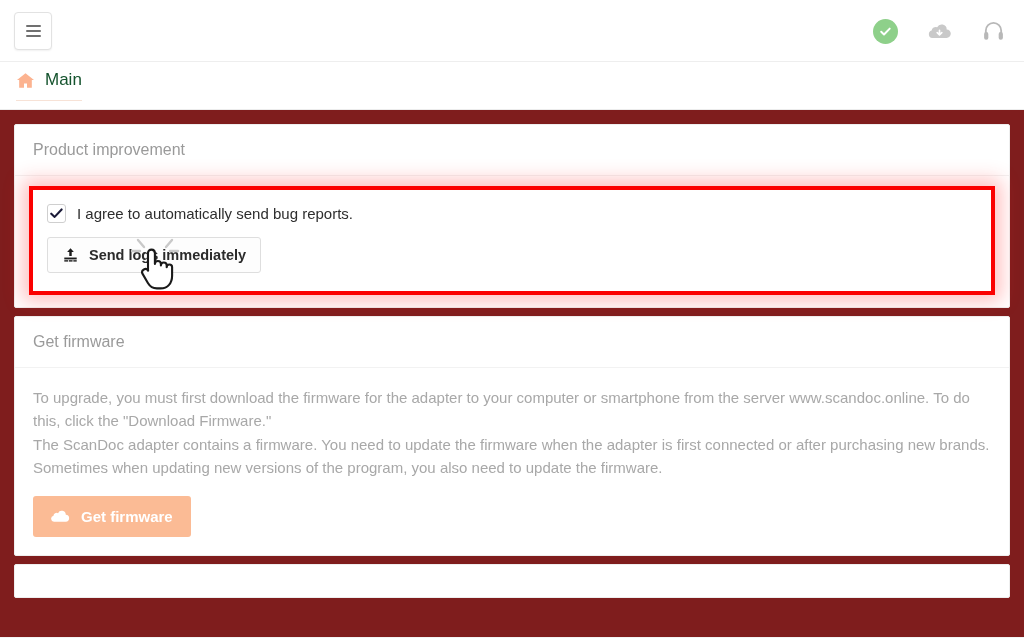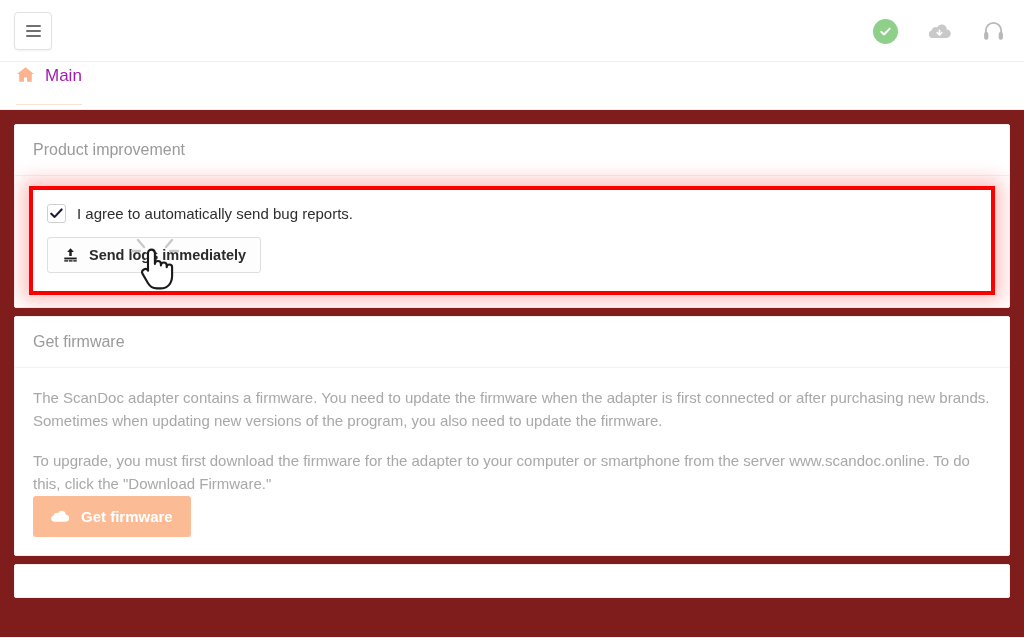--- a/index.html
+++ b/index.html
@@ -80,27 +80,27 @@
   .breadcrumb-bar {
     height: 48px;
     background: #ffffff;
     display: flex;
     align-items: center;
     padding-left: 16px;
     border-bottom: 1px solid #ececec;
   }
   .breadcrumb-link {
     display: inline-flex;
-    align-items: flex-start;
+    align-items: center;
     gap: 10px;
-    color: #a21caf;
+    color: #14532d;
     font-size: 17px;
     text-decoration: none;
     border-bottom: 1px solid #f7e2d6;
-    padding-bottom: 18px;
+    padding-bottom: 10px;
     cursor: pointer;
   }
   .breadcrumb-link .home-icon { color: #fcb390; display: flex; }
 
   
   .content {
     padding: 14px 14px 0 14px;
     background: #7f1d1d;
     height: calc(638px - 62px - 49px);
     overflow: hidden;
@@ -303,23 +303,23 @@
 
       </div>
     </div>
   </div>
 
   <div class="panel">
     <h2 class="panel-heading">Get firmware</h2>
 
     <div class="panel-body">
 
+      <p class="firmware-text tight">To upgrade, you must first download the firmware for the adapter to your computer or smartphone from the server www.scandoc.online. To do this, click the "Download Firmware."</p>
+
       <p class="firmware-text">The ScanDoc adapter contains a firmware. You need to update the firmware when the adapter is first connected or after purchasing new brands. Sometimes when updating new versions of the program, you also need to update the firmware.</p>
-
-      <p class="firmware-text tight">To upgrade, you must first download the firmware for the adapter to your computer or smartphone from the server www.scandoc.online. To do this, click the "Download Firmware."</p>
 
 
       <div class="btn-row">
 
         <button class="btn-primary">
           <span class="bi">
             <svg width="19" height="14" viewBox="0 0 20 14" aria-hidden="true">
               <path d="M15.6 5.6A4.3 4.3 0 0 0 7.4 4.0A3.3 3.3 0 0 0 2.6 6.7
                        A3.2 3.2 0 0 0 3.1 13.0H15.2a3.6 3.6 0 0 0 .4-7.4Z" fill="currentColor"></path>
             </svg>

